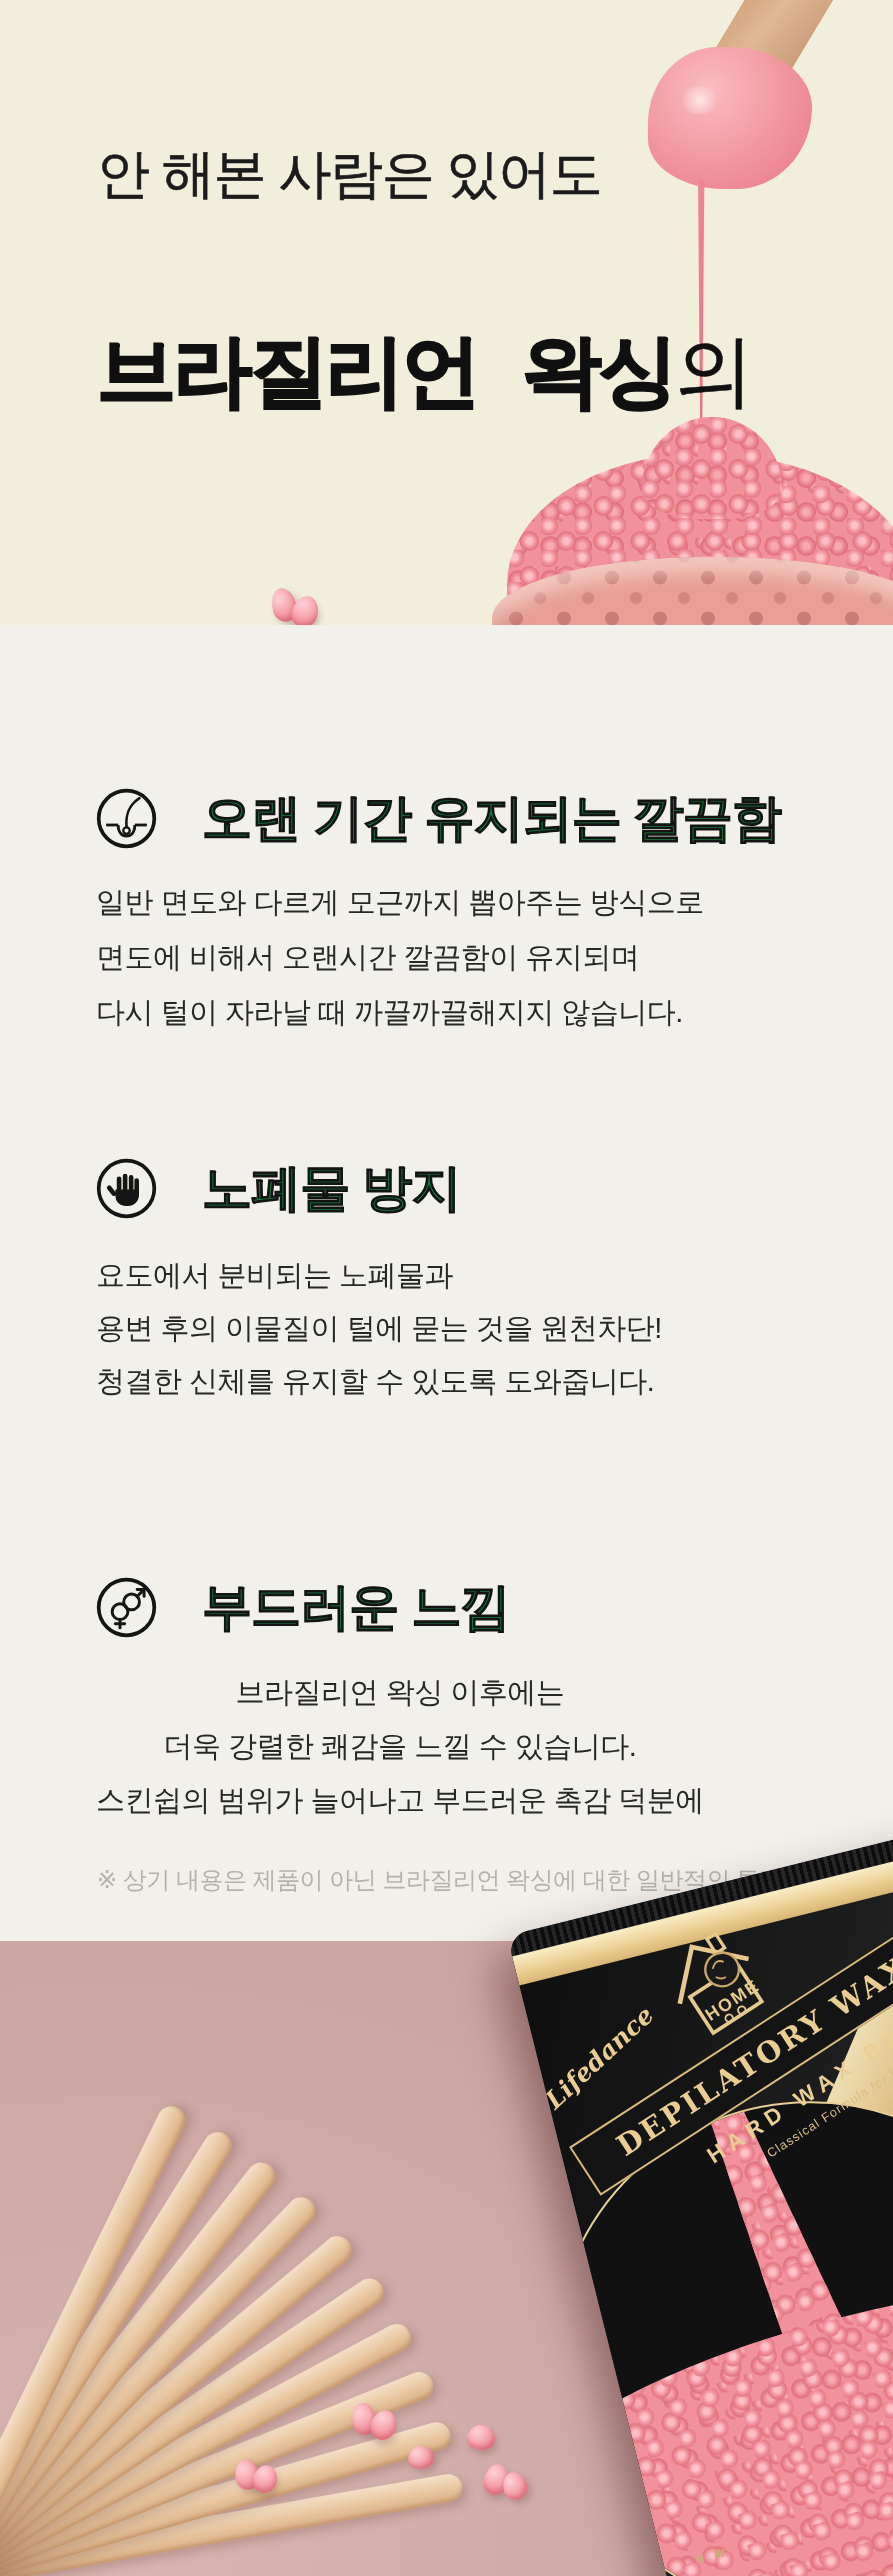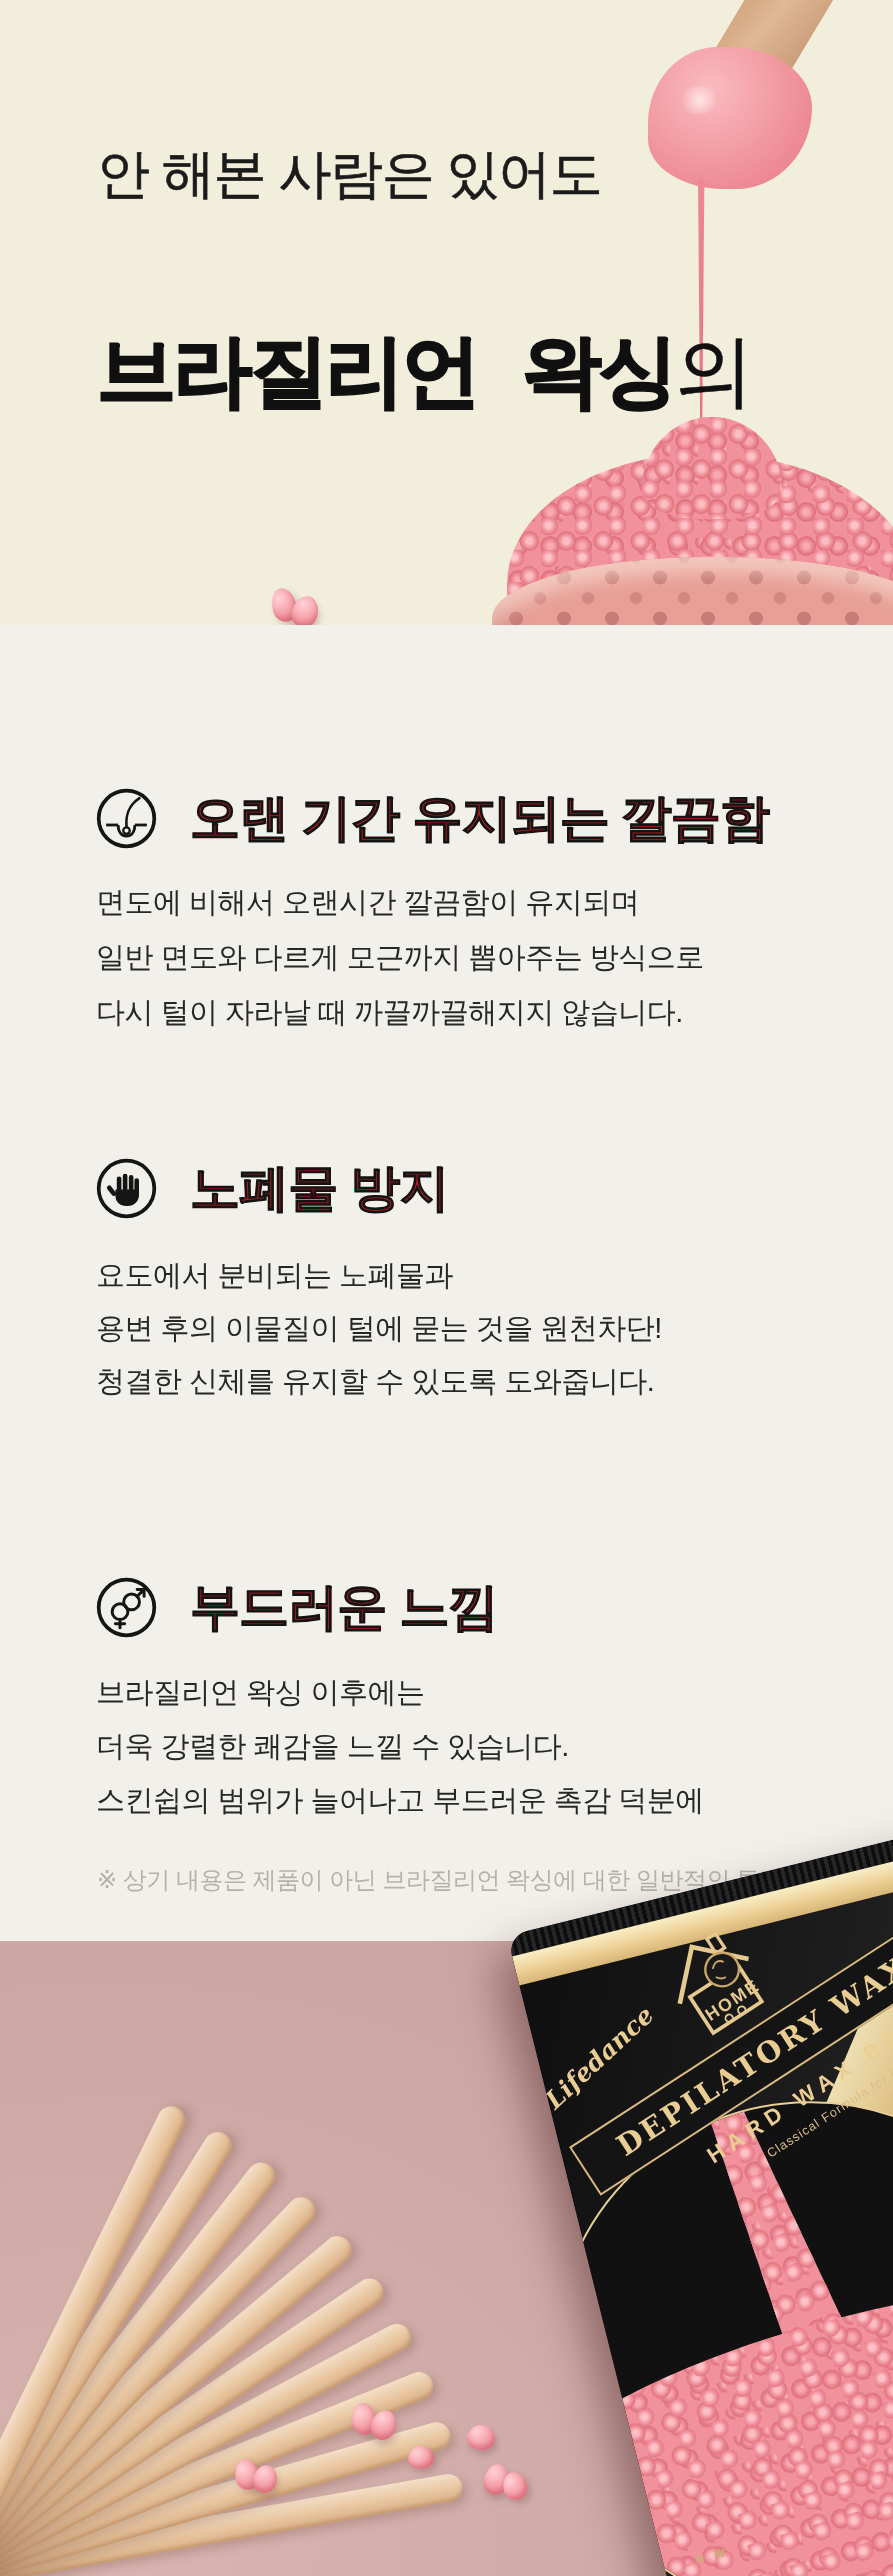--- a/index.html
+++ b/index.html
@@ -46,25 +46,25 @@
         radial-gradient(circle,#c97c77 0 6.5px,rgba(0,0,0,0) 7.4px),
         radial-gradient(circle,#d28780 0 5.6px,rgba(0,0,0,0) 6.5px);
         background-position:0 0,24px 20.5px;background-size:48px 41px,48px 41px;
         box-shadow:inset 0 15px 18.6px rgba(255,236,226,.55), inset 0 -18.6px 26px rgba(146,68,66,.38);}
   
   .bean{position:absolute;background:radial-gradient(circle at 35% 28%,#ffd2d6,#f7a9b1 42%,#ef8b97 72%,#e2717f);
         border-radius:50% 50% 48% 52%/60% 55% 45% 40%;
         box-shadow:inset -1.9px -3.7px 4.7px rgba(198,88,100,.45),2.8px 4.7px 6.5px rgba(120,80,75,.3);}
   
   .f-icon{position:absolute;left:95px;width:63px;height:63px;}
-  .f-title{position:absolute;left:190px;font-size:50px;line-height:63px;font-weight:700;
-           color:#b91c1c;letter-spacing:-0.9px;-webkit-text-stroke:1.1px #141414;white-space:nowrap;}
+  .f-title{position:absolute;left:202px;font-size:50px;line-height:63px;font-weight:700;
+           color:#15803d;letter-spacing:-0.9px;-webkit-text-stroke:1.1px #141414;white-space:nowrap;}
   .f-body{position:absolute;left:96px;font-size:29px;color:#272727;letter-spacing:-0.5px;white-space:nowrap;}
   .f-body span{display:block;}
-  .lh59 span{line-height:55px;} .lh57 span{line-height:53px;} .lh58 span{line-height:54px;}
+  .lh59 span{line-height:55px;} .lh57 span{line-height:53px;} .lh58 span{line-height:54px;text-align:center;}
   .disclaimer{position:absolute;left:97px;top:1864px;font-size:24px;color:#b4b2ad;letter-spacing:-0.5px;}
   
   .fan .stickb{position:absolute;left:-51px;top:2562px;width:521px;height:28px;border-radius:15px;
        transform-origin:0 50%;
        background:linear-gradient(180deg,#f4dfc6,#e9c8a3 50%,#d9ae83);
        box-shadow:3.7px 5.6px 9.3px rgba(118,78,70,.28), inset 0 -2.8px 3.7px rgba(160,110,75,.35);}
   .fan .stickb:nth-child(1){transform:rotate(-10deg);}
   .fan .stickb:nth-child(2){transform:rotate(-16deg);}
   .fan .stickb:nth-child(3){transform:rotate(-22deg);}
   .fan .stickb:nth-child(4){transform:rotate(-28deg);}
@@ -143,22 +143,22 @@
       <circle cx="34" cy="34" r="30" fill="none" stroke="#151515" stroke-width="4"></circle>
       <line x1="12" y1="41" x2="25" y2="41" stroke="#151515" stroke-width="3"></line>
       <line x1="43" y1="41" x2="56" y2="41" stroke="#151515" stroke-width="3"></line>
       <path d="M25,41 c0,8 4,12 9,12 c5,0 9,-4 9,-12" fill="none" stroke="#151515" stroke-width="3"></path>
       <circle cx="34" cy="47" r="3.5" fill="none" stroke="#151515" stroke-width="2.5"></circle>
       <path d="M34,43 C33,30 36,20 48,12" fill="none" stroke="#151515" stroke-width="2.8" stroke-linecap="round"></path>
     </svg>
   </div>
   <div class="f-title" style="top:787px;">오랜 기간 유지되는 깔끔함</div>
   <div class="f-body lh59" style="top:875px;">
+    <span>일반 면도와 다르게 모근까지 뽑아주는 방식으로</span>
     <span>면도에 비해서 오랜시간 깔끔함이 유지되며</span>
-    <span>일반 면도와 다르게 모근까지 뽑아주는 방식으로</span>
     <span>다시 털이 자라날 때 까끌까끌해지지 않습니다.</span>
   </div>
 
   <div class="f-icon" style="top:1157px;">
     <svg width="63" height="63" viewBox="0 0 68 68">
       <circle cx="34" cy="34" r="30" fill="none" stroke="#151515" stroke-width="4"></circle>
       <g fill="#151515">
         <rect x="23.5" y="21" width="5" height="17" rx="2.5"></rect>
         <rect x="30" y="18" width="5" height="20" rx="2.5"></rect>
         <rect x="36.5" y="19.5" width="5" height="18.5" rx="2.5"></rect>

